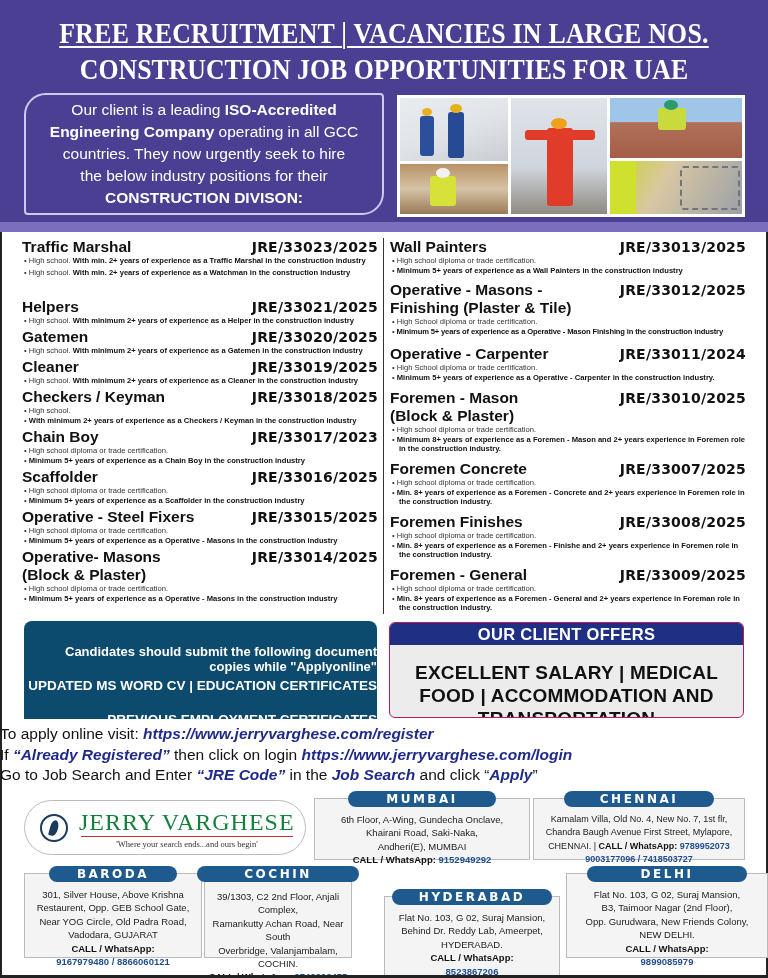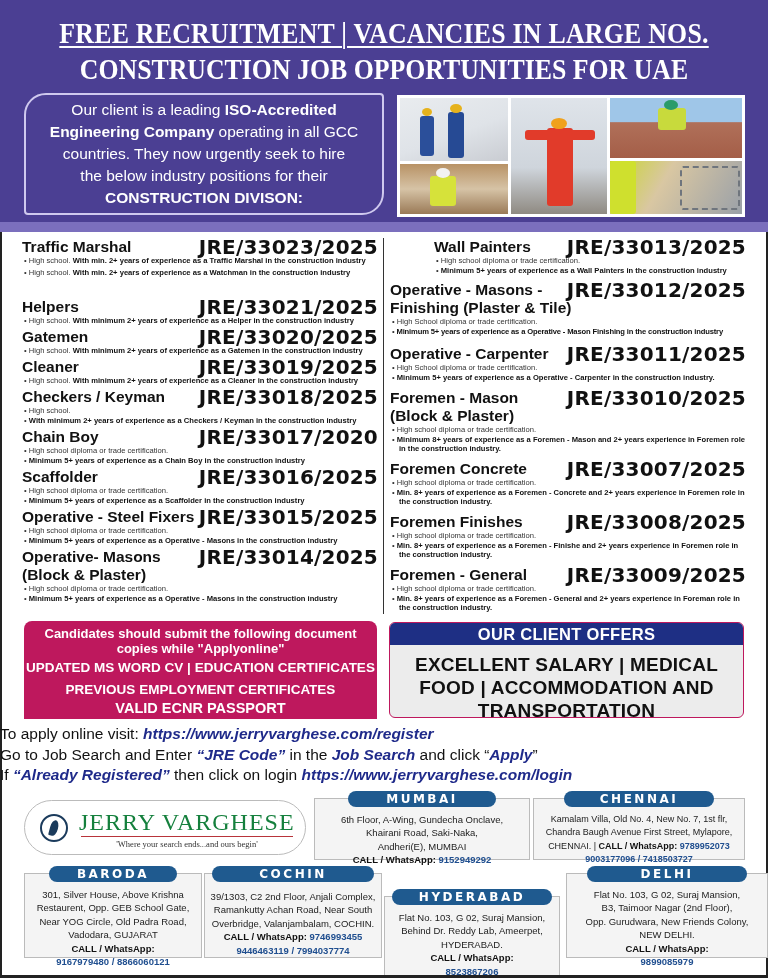--- a/index.html
+++ b/index.html
@@ -32,35 +32,35 @@
   .band { position: absolute; left: 0; top: 222px; width: 768px; height: 10px; background: #7b6fbd; }
 
   .jobs { position: absolute; top: 238px; }
   .col-left { left: 22px; width: 356px; }
   .col-right { left: 390px; width: 356px; }
   .divider { position: absolute; left: 383px; top: 238px; width: 1px; height: 376px; background: #333; }
 
   .job { position: relative; }
   .job-head { display: flex; justify-content: space-between; align-items: flex-start; font-weight: bold; font-size: 15.5px; line-height: 18px; color: #111; }
   .job-title { font-family: "Liberation Sans", sans-serif; }
-  .job-code { font-family: "DejaVu Sans", sans-serif; font-size: 20px; letter-spacing: 0.2px; }
+  .job-code { font-family: "DejaVu Sans", sans-serif; font-size: 14px; letter-spacing: 0.2px; }
   .req { font-size: 7.6px; line-height: 9.6px; color: #333; padding-left: 2px; white-space: nowrap; }
   .req.wrap { white-space: normal; padding-left: 9px; text-indent: -7px; }
   .req b { color: #111; }
   .bul::before { content: "• "; }
 
-  .docs { position: absolute; left: 24px; top: 621px; width: 353px; height: 98px; background: #be185d; border-radius: 8px 8px 0 0;
-    color: #fff; text-align: center; padding-top: 5px; }
+  .docs { position: absolute; left: 24px; top: 621px; width: 353px; height: 98px; background: #0c4a6e; border-radius: 8px 8px 0 0;
+    color: #fff; text-align: right; padding-top: 23px; }
   .docs .d1 { font-size: 13px; font-weight: bold; line-height: 15px; }
   .docs .d2 { font-size: 13.5px; font-weight: bold; line-height: 18px; margin-top: 3px; }
   .docs .d3 { font-size: 14.5px; font-weight: bold; line-height: 19px; }
 
   .offers { position: absolute; left: 389px; top: 622px; width: 355px; height: 96px; border: 1px solid #be185d; border-radius: 6px; background: #ececec; overflow: hidden; }
   .offers-head { height: 22px; background: #1e2f84; color: #fff; text-align: center; font-weight: bold; font-size: 16.5px; line-height: 22px; letter-spacing: 0.3px; }
-  .offers-body { text-align: center; font-weight: bold; font-size: 19px; line-height: 23px; color: #111; padding-top: 8px; letter-spacing: 0.2px; }
+  .offers-body { text-align: center; font-weight: bold; font-size: 19px; line-height: 23px; color: #111; padding-top: 16px; letter-spacing: 0.2px; }
 
   .apply { position: absolute; left: 0; top: 724px; width: 768px; text-align: left; font-size: 15.5px; line-height: 20.5px; color: #111; }
   .apply .hl { color: #1f2a8a; font-weight: bold; font-style: italic; }
 
   .logo { position: absolute; left: 24px; top: 800px; width: 282px; height: 55px; border: 1px solid #bbb; border-radius: 28px; background: #fff; }
   .logo-mark { position: absolute; left: 15px; top: 13px; width: 28px; height: 28px; border: 2px solid #1b3b5c; border-radius: 50%; }
   .logo-mark::after { content: ""; position: absolute; left: 8px; top: 4px; width: 8px; height: 16px; background: #1b3b5c; border-radius: 50% 50% 50% 10%; transform: rotate(15deg); }
   .logo-name { position: absolute; left: 54px; top: 8px; font-family: "Liberation Serif", "DejaVu Serif", serif; font-size: 24px; color: #15803d; letter-spacing: 1px; }
   .logo-line { position: absolute; left: 56px; top: 35px; width: 212px; height: 1px; background: #b8343a; }
   .logo-tag { position: absolute; left: 54px; top: 38px; width: 216px; text-align: center; font-family: "Liberation Serif", serif; font-size: 8.5px; color: #333; }
@@ -154,21 +154,21 @@
     <div class="job-head">
         <span class="job-title">Checkers / Keyman</span>
         <span class="job-code">JRE/33018/2025</span>
       </div>
     <div class="req bul"><span>High school.</span></div>
     <div class="req bul"><b>With minimum 2+ years of experience as a Checkers / Keyman  in the construction industry</b></div>
   </div>
   <div class="job" style="height:40px;">
     <div class="job-head">
         <span class="job-title">Chain Boy</span>
-        <span class="job-code">JRE/33017/2020</span>
+        <span class="job-code">JRE/33017/2023</span>
       </div>
     <div class="req bul"><span>High school diploma or trade certification.</span></div>
     <div class="req bul"><b>Minimum 5+ years of experience as a Chain Boy in the construction industry</b></div>
   </div>
   <div class="job" style="height:40px;">
     <div class="job-head">
         <span class="job-title">Scaffolder</span>
         <span class="job-code">JRE/33016/2025</span>
       </div>
     <div class="req bul"><span>High school diploma or trade certification.</span></div>
@@ -191,21 +191,21 @@
         <span class="job-title">(Block &amp; Plaster)</span>
       </div>
     <div class="req bul"><span>High school diploma or trade certification.</span></div>
     <div class="req bul"><b>Minimum 5+ years of experience as a Operative - Masons in the construction industry</b></div>
   </div>
 </div>
 
 <div class="divider"></div>
 
 <div class="jobs col-right">
-  <div class="job" style="height:43px;margin-left:44px;">
+  <div class="job" style="height:43px;">
     <div class="job-head">
         <span class="job-title">Wall Painters</span>
         <span class="job-code">JRE/33013/2025</span>
       </div>
     <div class="req bul"><span>High school diploma or trade certification.</span></div>
     <div class="req bul"><b>Minimum 5+ years of experience as a Wall Painters in the construction industry</b></div>
   </div>
   <div class="job" style="height:64px;">
     <div class="job-head">
         <span class="job-title">Operative - Masons -</span>
@@ -213,21 +213,21 @@
       </div>
     <div class="job-head">
         <span class="job-title">Finishing  (Plaster &amp; Tile)</span>
       </div>
     <div class="req bul"><span>High School diploma or trade certification.</span></div>
     <div class="req bul" style="letter-spacing:-0.15px;"><b>Minimum 5+ years of experience as a Operative - Mason Finishing in the construction industry</b></div>
   </div>
   <div class="job" style="height:44px;">
     <div class="job-head">
         <span class="job-title">Operative - Carpenter</span>
-        <span class="job-code">JRE/33011/2025</span>
+        <span class="job-code">JRE/33011/2024</span>
       </div>
     <div class="req bul"><span>High School diploma or trade certification.</span></div>
     <div class="req bul"><b>Minimum 5+ years of experience as a Operative - Carpenter in the construction industry.</b></div>
   </div>
   <div class="job" style="height:71px;">
     <div class="job-head">
         <span class="job-title">Foremen - Mason</span>
         <span class="job-code">JRE/33010/2025</span>
       </div>
     <div class="job-head">
@@ -259,42 +259,42 @@
       </div>
     <div class="req bul"><span>High school diploma or trade certification.</span></div>
     <div class="req wrap bul"><b>Min. 8+ years of experience as a Foremen - General and 2+ years experience in Foreman role in the construction industry.</b></div>
   </div>
 </div>
 
 <div class="docs">
   <div class="d1">Candidates should submit the following document</div>
   <div class="d1">copies while "Applyonline"</div>
   <div class="d2">UPDATED MS WORD CV | EDUCATION CERTIFICATES</div>
-  <div class="d2" style="margin-top:4px">PREVIOUS EMPLOYMENT CERTIFICATES</div>
+  <div class="d2" style="margin-top:16px">PREVIOUS EMPLOYMENT CERTIFICATES</div>
   <div class="d3">VALID ECNR PASSPORT</div>
 </div>
 
 <div class="offers">
   <div class="offers-head">OUR CLIENT OFFERS</div>
   <div class="offers-body">
     <div>EXCELLENT SALARY | MEDICAL</div>
     <div>FOOD | ACCOMMODATION AND</div>
     <div>TRANSPORTATION</div>
   </div>
 </div>
 
 <div class="apply">
   <div>
     <span>To apply online visit: </span><span class="hl">https://www.jerryvarghese.com/register</span>
   </div>
   <div>
+    <span>If </span><span class="hl">“Already Registered”</span><span> then click on login </span><span class="hl">https://www.jerryvarghese.com/login</span>
+  </div>
+  <div>
     <span>Go to Job Search and Enter </span><span class="hl">“JRE Code”</span><span> in the </span><span class="hl">Job Search</span><span> and click “</span><span class="hl">Apply</span><span>”</span>
-  </div>
-  <div>
-    <span>If </span><span class="hl">“Already Registered”</span><span> then click on login </span><span class="hl">https://www.jerryvarghese.com/login</span>
   </div>
 </div>
 
 <div class="logo">
   <div class="logo-mark"></div>
   <div class="logo-name">JERRY VARGHESE</div>
   <div class="logo-line"></div>
   <div class="logo-tag">'Where your search ends...and ours begin'</div>
 </div>
 
@@ -317,21 +317,21 @@
 <div class="office" style="left:24px;top:873px;width:178px;height:85px;">
   <div class="tab" style="width:128px;border-radius:8px;">BARODA</div>
   <div>301, Silver House, Above Krishna</div>
   <div>Restaurent, Opp. GEB School Gate,</div>
   <div>Near YOG Circle, Old Padra Road,</div>
   <div>Vadodara, GUJARAT</div>
   <div class="call">CALL / WhatsApp:</div>
   <div class="num">9167979480 / 8866060121</div>
 </div>
 
-<div class="office" style="left:204px;top:873px;width:178px;height:85px;">
+<div class="office" style="left:204px;top:873px;width:148px;height:85px;">
   <div class="tab" style="width:162px;">COCHIN</div>
   <div style="margin-top:2px;">39/1303, C2 2nd Floor, Anjali Complex,</div>
   <div>Ramankutty Achan Road, Near South</div>
   <div>Overbridge, Valanjambalam, COCHIN.</div>
   <div><span class="call">CALL / WhatsApp:</span> <span class="num">9746993455</span></div>
   <div class="num">9446463119 / 7994037774</div>
 </div>
 
 <div class="office" style="left:384px;top:873px;width:176px;height:85px;margin-top:23px;">
   <div class="tab" style="width:160px;">HYDERABAD</div>

